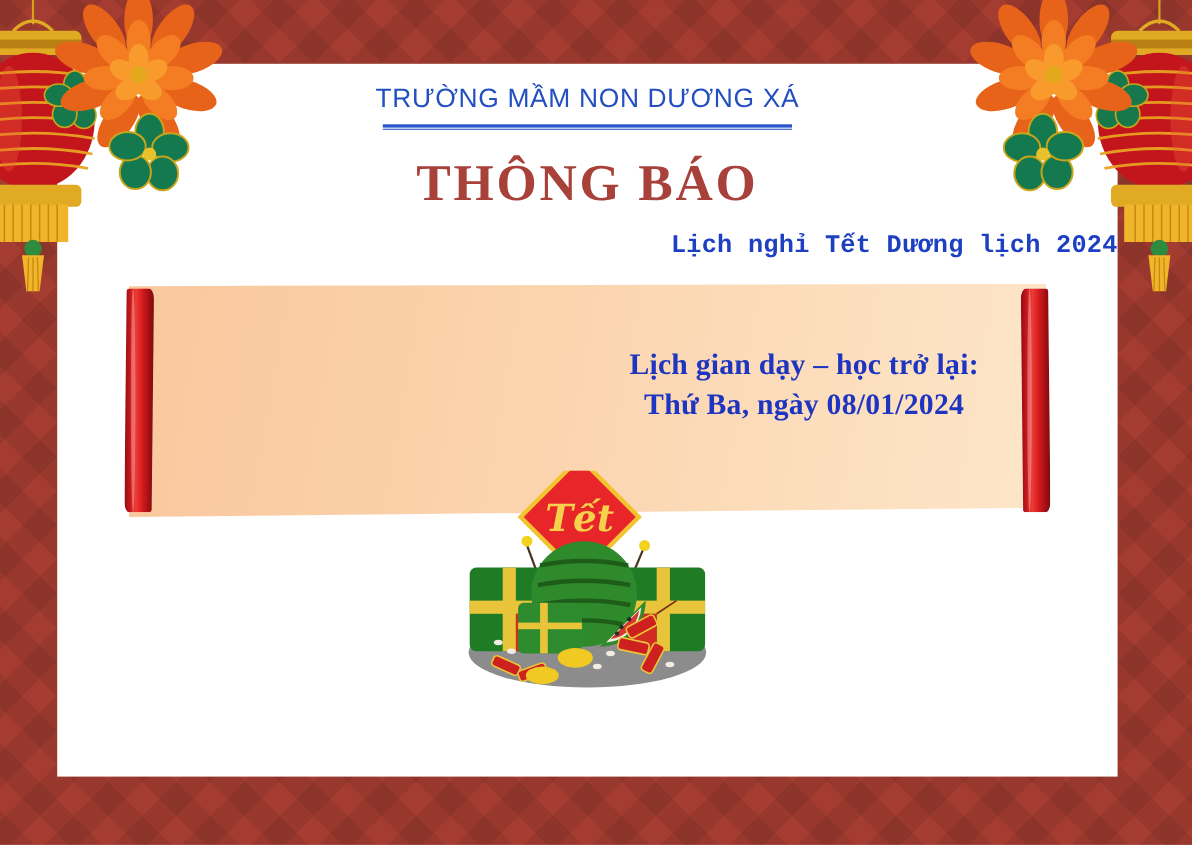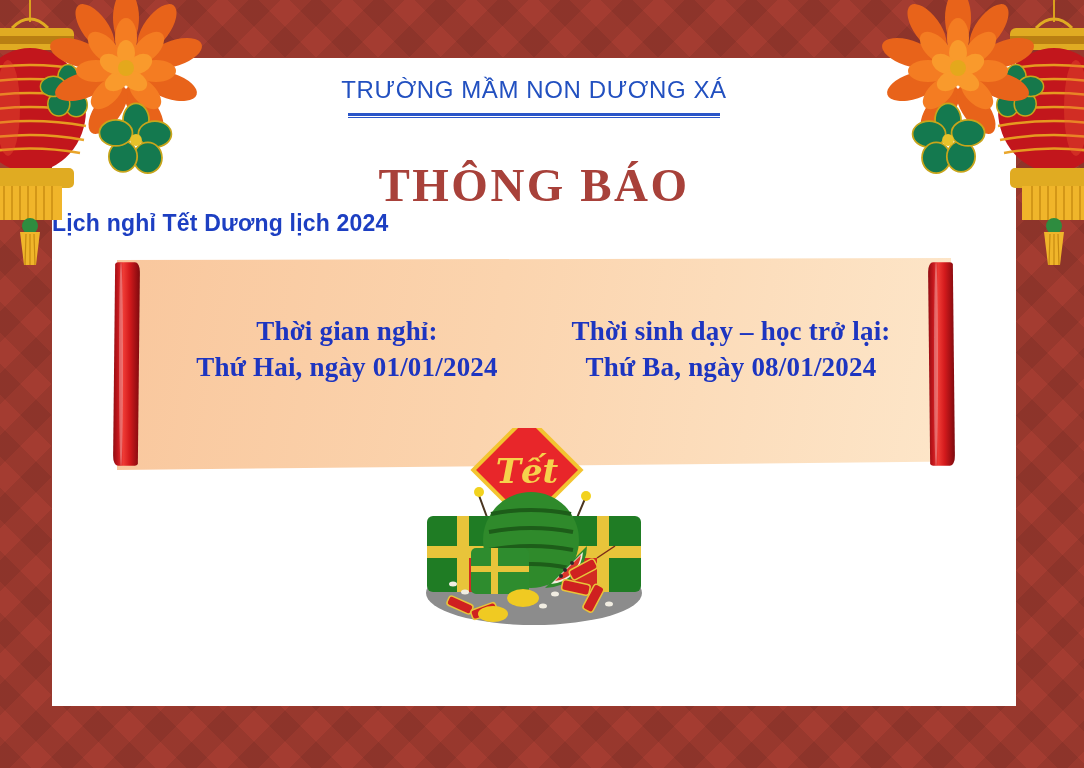--- a/index.html
+++ b/index.html
@@ -48,26 +48,25 @@
     border-bottom:1px solid #2a55c8;
   }
   #notice-title {
     position:absolute; left:0; right:0; top:82px;
     text-align:center;
     font-family:"Liberation Serif", serif;
     font-weight:bold;
     font-size:47px;
     letter-spacing:2.5px;
     color:#a8413a;
-    margin-top:18px;
   }
   #notice-sub {
     position:absolute; left:0; right:0; top:152px;
-    text-align:left;
-    font-family:Liberation Sans, sans-serif;
+    text-align:right;
+    font-family:Liberation Mono, monospace;
     font-weight:bold;
     font-size:23px;
     color:#1d3fc2;
     letter-spacing:.2px;
   }
 
   
   #scroll {
     position:absolute;
     left:23px; top:200px; width:918px; height:212px;
@@ -153,27 +152,23 @@
   <div id="scroll">
     <div id="scroll-paper"></div>
 
     <div class="roller" id="roller-left">
       <div class="roller-body"></div>
     </div>
     <div class="roller" id="roller-right">
       <div class="roller-body"></div>
     </div>
 
-    <div class="scroll-col" id="scroll-left">
-      <div class="scroll-head">Thời gian nghỉ:</div>
-      <div class="scroll-date">Thứ Hai, ngày 01/01/2024</div>
-    </div>
 
     <div class="scroll-col" id="scroll-right">
-      <div class="scroll-head">Thời sinh dạy – học trở lại:</div>
+      <div class="scroll-head">Lịch gian dạy – học trở lại:</div>
       <div class="scroll-date">Thứ Ba, ngày 08/01/2024</div>
     </div>
   </div>
 
   <div id="tet-art">
     <svg viewBox="0 0 230 200" width="230" height="200">
 
       <ellipse cx="115" cy="165" rx="108" ry="32" fill="#8c8c8c"></ellipse>
 
       <g>

